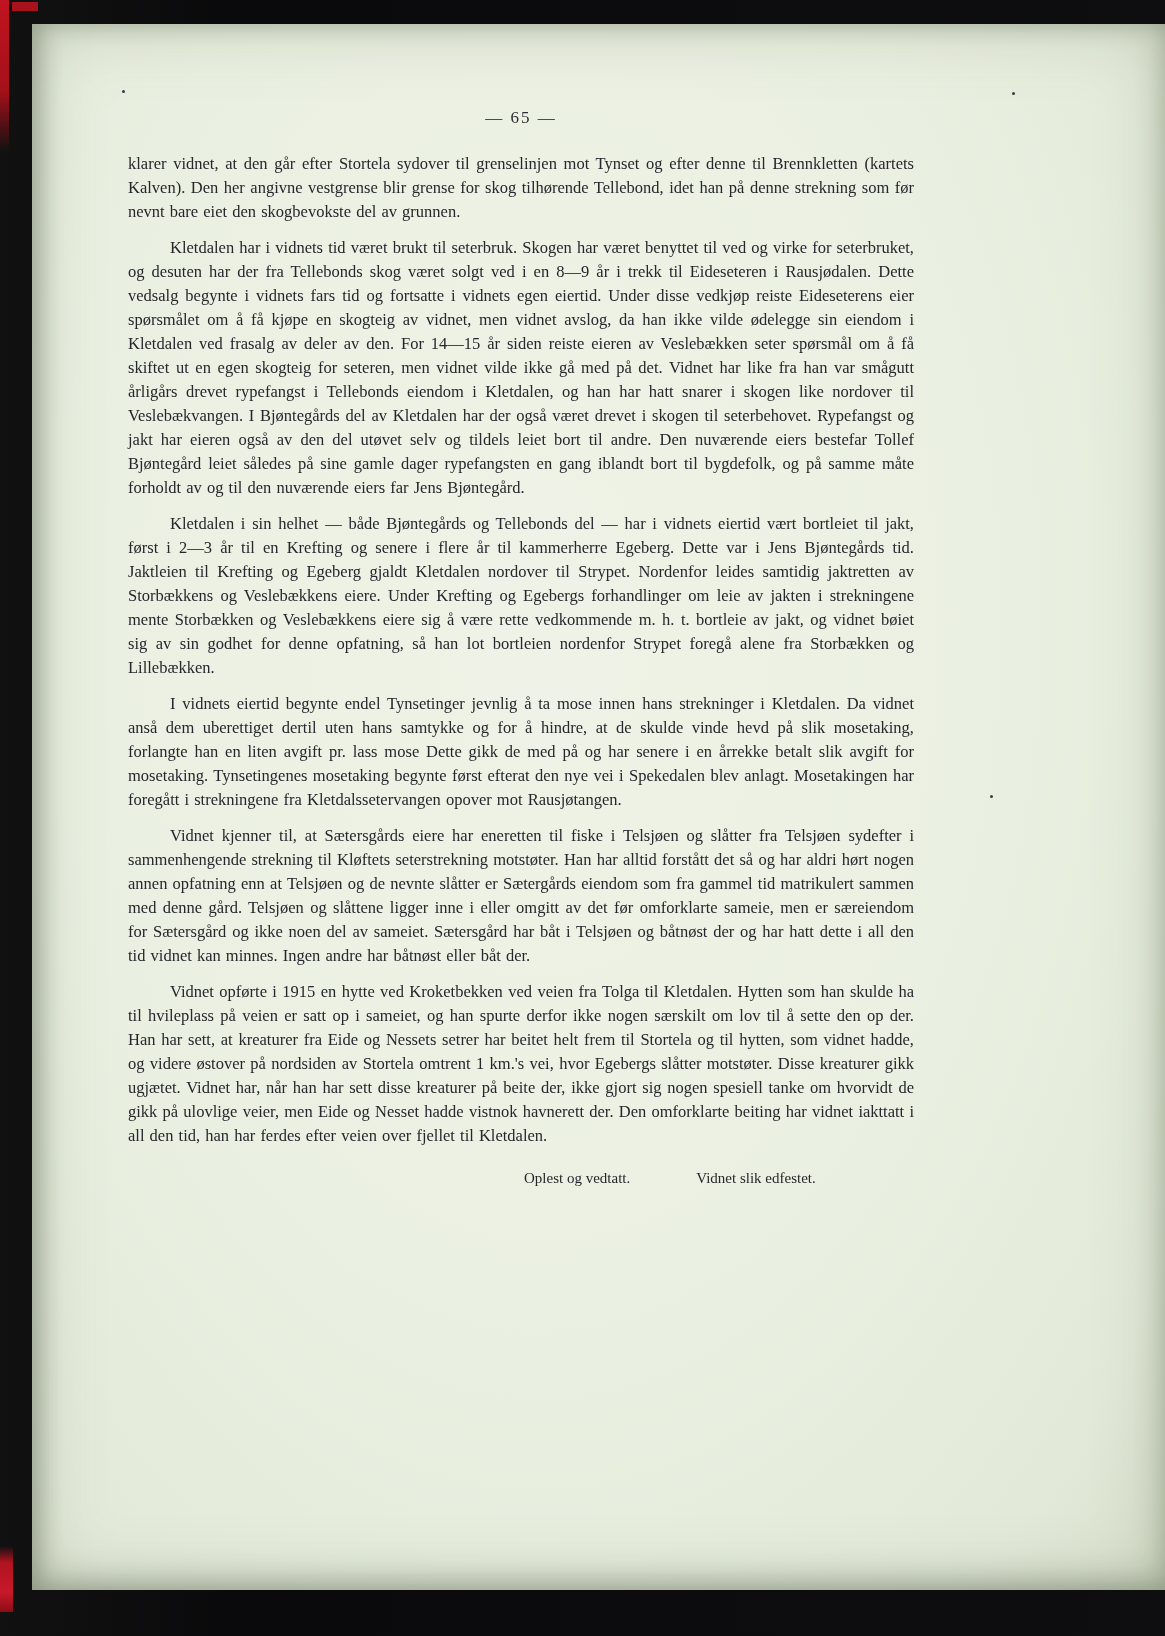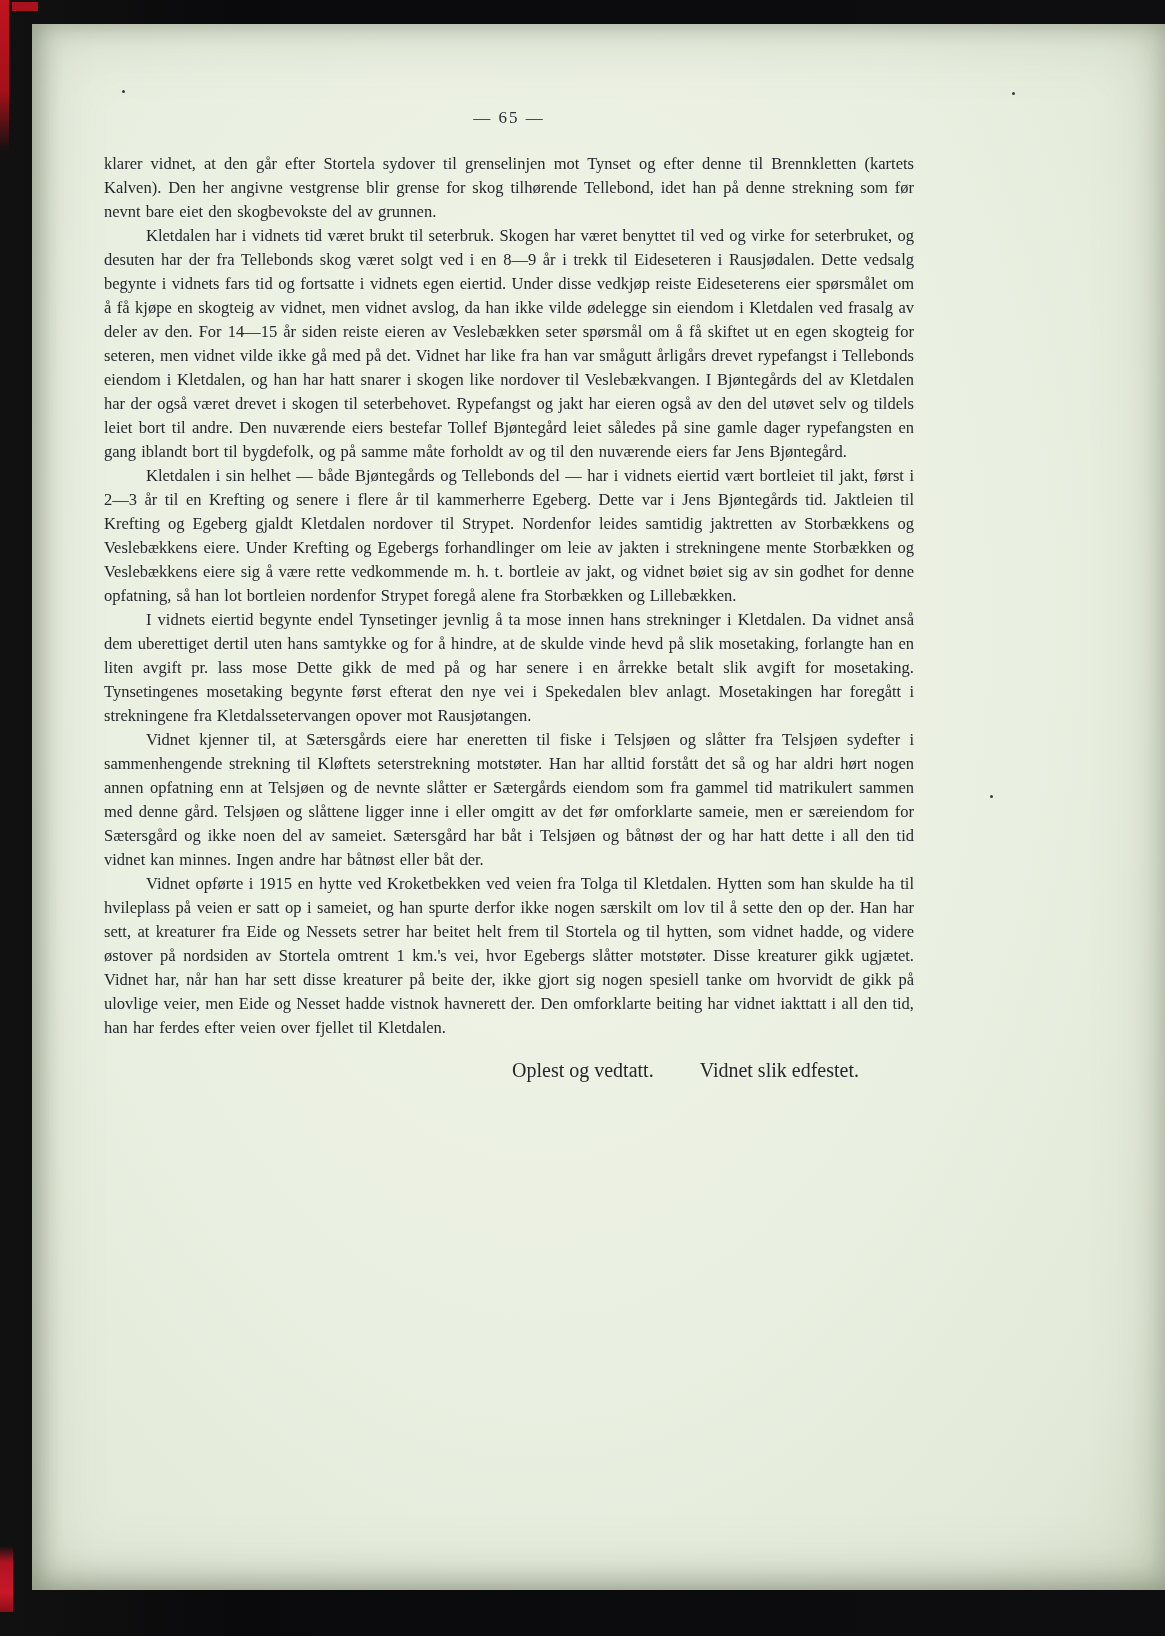--- a/index.html
+++ b/index.html
@@ -36,47 +36,47 @@
     width: 26px; height: 9px;
     background: #a8121c;
   }
   .edge-mark-bottom {
     position: absolute; left: 0; top: 1546px;
     width: 13px; height: 66px;
     background: linear-gradient(180deg, rgba(150,12,20,0) 0%, #b01320 25%, #c8182a 70%, #8c0d16 100%);
   }
   .content {
     position: absolute;
-    left: 72px; top: 84px;
+    left: 84px; top: 84px;
     width: 810px;
     color: #26262c;
   }
   .page-number {
     text-align: center;
     font-size: 17px;
     letter-spacing: 2px;
     margin: 0 0 24px 0;
     color: #2e2e34;
   }
   .para {
-    margin: 0;
+    margin: 12px;
     font-size: 16.5px;
     line-height: 24px;
     text-align: justify;
     text-indent: 42px;
     word-spacing: 1px;
   }
   .para.no-indent { text-indent: 0; }
   .attestation {
     margin-top: 18px;
     margin-left: 408px;
-    font-size: 20px;
+    font-size: 15px;
     line-height: 24px;
     display: flex;
-    gap: 46px;
+    gap: 66px;
     white-space: nowrap;
   }
   .speck {
     position: absolute;
     background: #3a3a40;
     border-radius: 50%;
   }
   .speck-1 { left: 122px; top: 90px; width: 3px; height: 3px; }
   .speck-2 { left: 1012px; top: 92px; width: 3px; height: 3px; }
   .speck-3 { left: 990px; top: 795px; width: 3px; height: 3px; }

